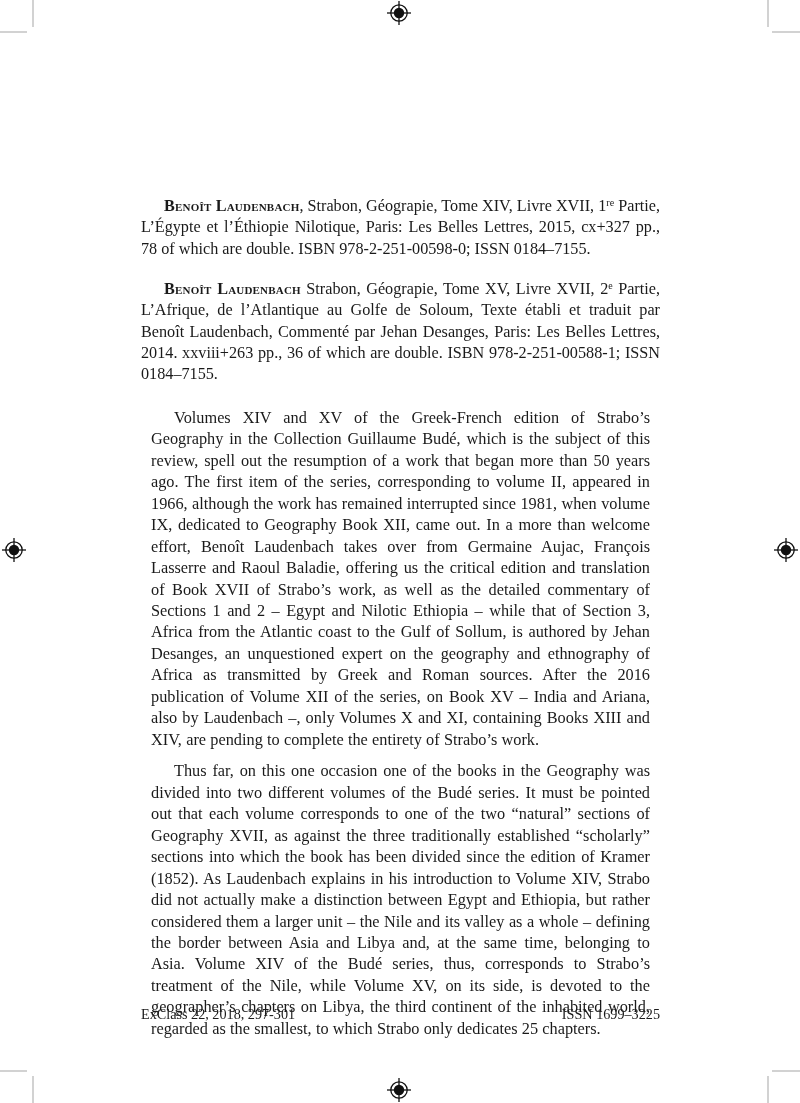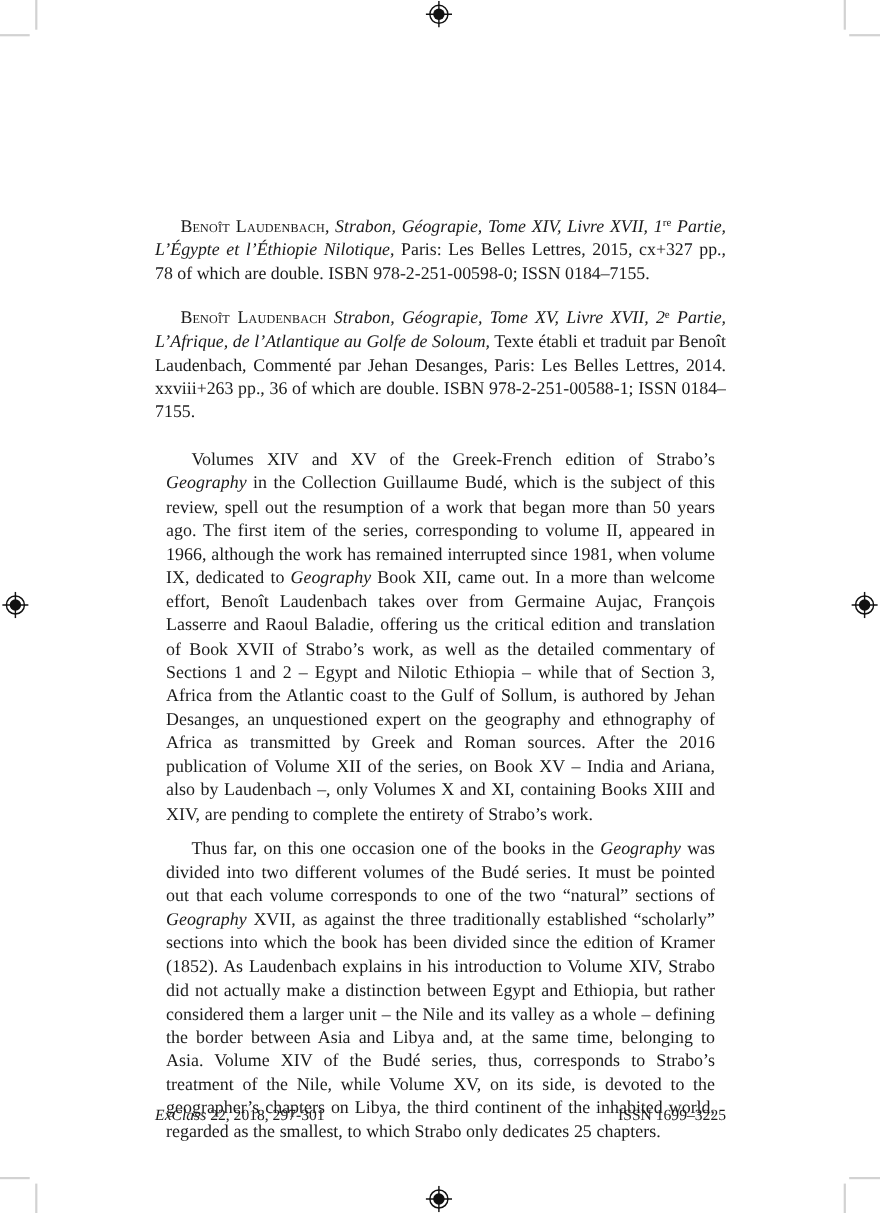--- a/index.html
+++ b/index.html
@@ -61,22 +61,23 @@
     text-align: justify;
     text-indent: 23px;
     margin: 0 0 0 0;
     hyphens: none;
   }
   .biblio + .biblio { margin-top: 19px; }
 
   .sc {
     font-variant: small-caps;
     letter-spacing: 0.2px;
+    font-weight: bold;
   }
-  .it { font-style: italic; }
+  .it { }
   sup.ord {
     font-size: 0.62em;
     vertical-align: 0.52em;
     line-height: 0;
   }
 
   .body-block { margin-top: 21px; }
 
   p.para {
     font-size: 16.3px;

